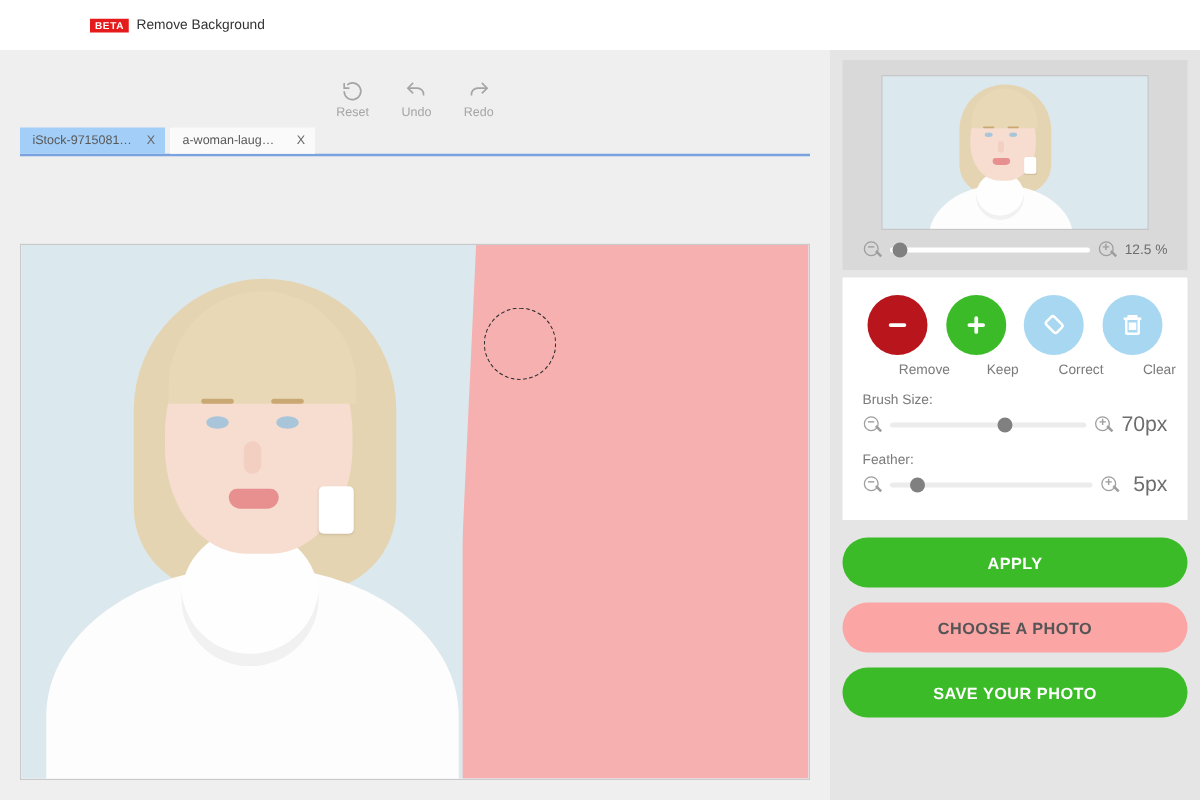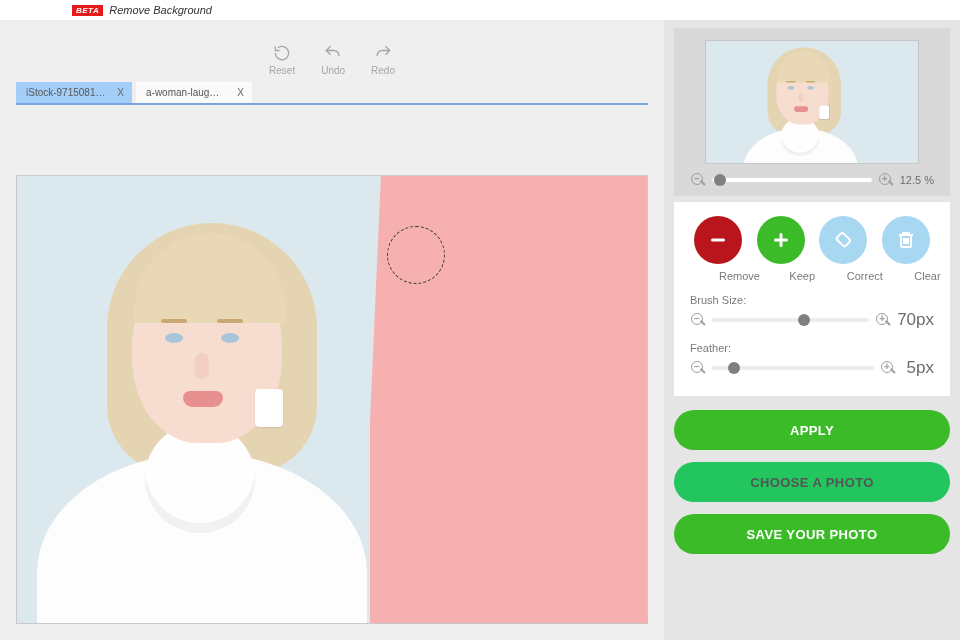--- a/index.html
+++ b/index.html
@@ -9,26 +9,25 @@
     width: 960px;
     height: 640px;
     overflow: hidden;
     color: #808080;
     font-size: 12px;
   }
   .app { display: flex; flex-direction: column; height: 100%; }
 
   
   .header {
-    height: 20px;
+    height: 40px;
     background: #ffffff;
     display: flex;
     align-items: center;
     padding-left: 72px;
-    font-style: italic;
   }
   .beta-badge {
     background: #e51b1b;
     color: #fff;
     font-size: 8px;
     font-weight: 700;
     letter-spacing: 0.5px;
     padding: 1px 4px;
     margin-right: 6px;
   }
@@ -232,21 +231,21 @@
   .param .val { font-size: 17px; color:#6d6d6d; min-width:32px; text-align:right; }
 
   .actions { padding: 8px 10px 0 10px; display:flex; flex-direction:column; gap:12px; }
   .pill {
     height: 40px; border-radius: 20px;
     display:flex; align-items:center; justify-content:center;
     font-size: 13px; font-weight: 600; letter-spacing: .4px;
     cursor: pointer;
   }
   .pill.green { background:#3cbb29; color:#fff; }
-  .pill.white { background:#22c55e; color:#555; }
+  .pill.white { background:#fca5a5; color:#555; }
 
   .mag-btn {
     width: 16px; height: 16px; position: relative; flex: 0 0 16px;
     cursor: pointer;
     color: #9e9e9e;
   }
   .mag-btn::before {
     content:''; position:absolute; left:1px; top:1px;
     width:10px; height:10px; border:1.5px solid currentColor; border-radius:50%;
   }

